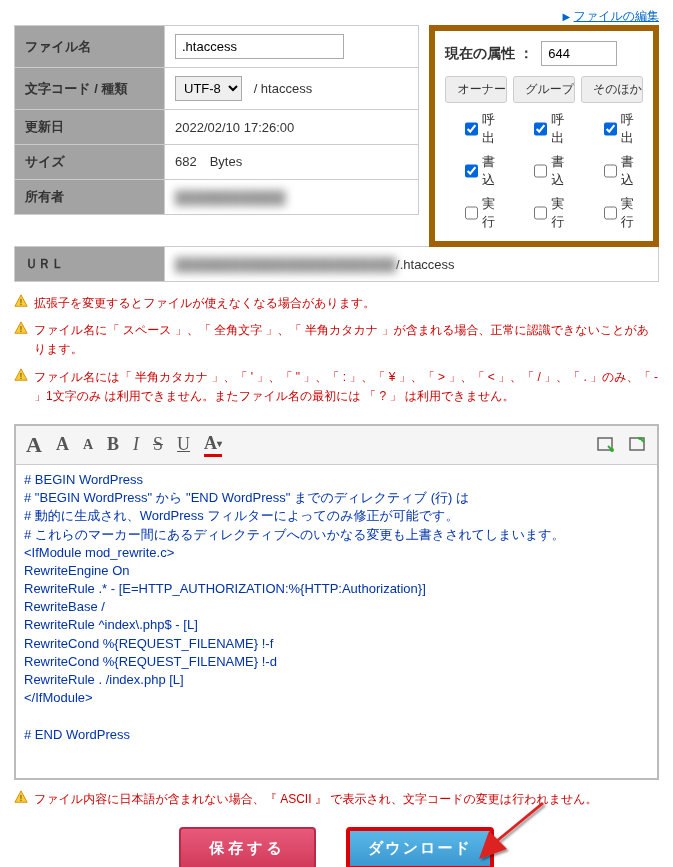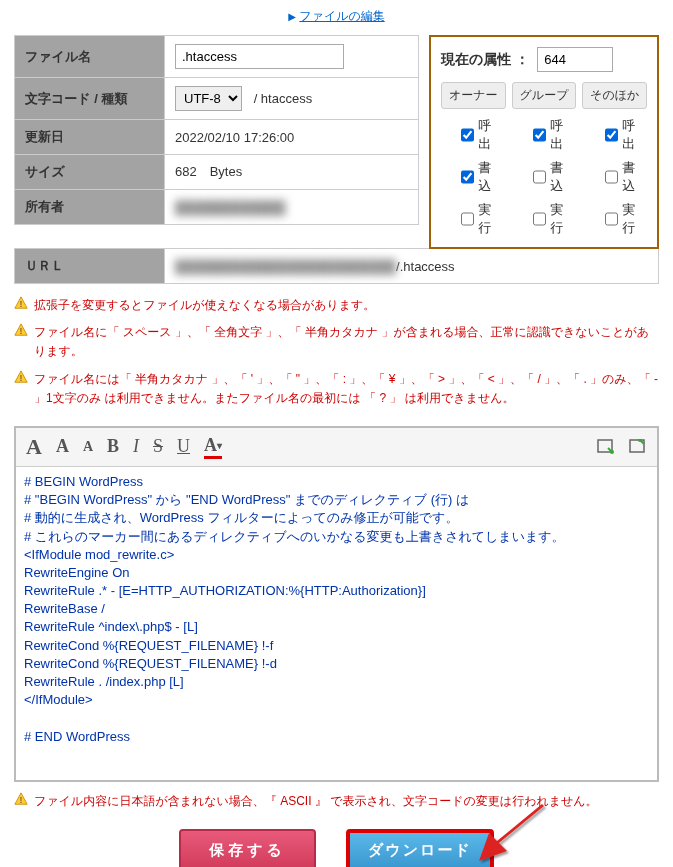--- a/index.html
+++ b/index.html
@@ -1,35 +1,35 @@
 <!DOCTYPE html>
 <html><head>
 <meta charset="utf-8">
 <style>
 * { box-sizing: border-box; margin: 0; padding: 0; }
 body { font-family: "Hiragino Kaku Gothic Pro", "Meiryo", sans-serif; font-size: 13px; color: #333; background: #fff; width: 673px; padding: 8px 14px; }
-.top-link { text-align: center; margin-bottom: 10px; font-size: 12px; }
+.top-link { text-align: right; margin-bottom: 0; font-size: 12px; }
 .top-link a { color: #0066cc; text-decoration: underline; }
 .triangle { color: #0066cc; font-size: 10px; }
 .main-layout { display: flex; gap: 10px; align-items: flex-start; }
 .left-col { flex: 1; }
 .right-col { width: 230px; }
 table.info { width: 100%; border-collapse: collapse; }
 table.info th, table.info td { border: 1px solid #ccc; padding: 8px 10px; text-align: left; font-size: 13px; vertical-align: middle; }
 table.info th { background: #a3a3a3; font-weight: bold; width: 150px; }
 table.info td { background: #fff; }
 input[type="text"].field { border: 1px solid #aaa; padding: 4px 6px; font-size: 13px; }
 .fname-input { width: 169px; }
 select { border: 1px solid #aaa; padding: 3px 4px; font-size: 13px; }
-.attr-box { border: 2px solid #a16207; padding: 10px; background: #fff; margin-top: 0; }
+.attr-box { border: 6px solid #a16207; padding: 10px; background: #fff; margin-top: 0; }
 .attr-title-row { display: flex; align-items: center; gap: 8px; margin-bottom: 10px; }
 .attr-title { font-weight: bold; font-size: 14px; }
 .attr-input { width: 76px; padding: 4px 6px; border: 1px solid #aaa; font-size: 13px; }
 .perm-headers { display: flex; gap: 6px; margin-bottom: 8px; }
-.perm-header-btn { flex: 1; background: #eee; border: 1px solid #ccc; border-radius: 3px; padding: 4px 0; font-size: 12px; text-align: center; }
+.perm-header-btn { flex: 1; background: #eee; border: 1px solid #ccc; border-radius: 3px; padding: 4px 0; font-size: 12px; text-align: right; }
 .perm-grid { display: grid; grid-template-columns: repeat(3, 1fr); gap: 6px 10px; }
 .perm-cell { display: flex; align-items: center; gap: 4px; font-size: 13px; margin-left: 20px; }
 .perm-cell input[type="checkbox"] { width: 14px; height: 14px; accent-color: #0066dd; }
 .url-row th, .url-row td { }
 .url-value { color: #333; }
 .warnings { margin-top: 12px; }
 .warn { display: flex; align-items: flex-start; gap: 6px; color: #cc0000; font-size: 12px; line-height: 1.6; margin-bottom: 8px; }
 .warn-icon { width: 14px; height: 14px; flex-shrink: 0; }
 .editor-wrap { border: 2px solid #bbb; margin-top: 18px; }
 .toolbar { display: flex; align-items: center; gap: 14px; padding: 6px 10px; background: #f5f5f5; border-bottom: 1px solid #ccc; font-family: "Times New Roman", serif; }

